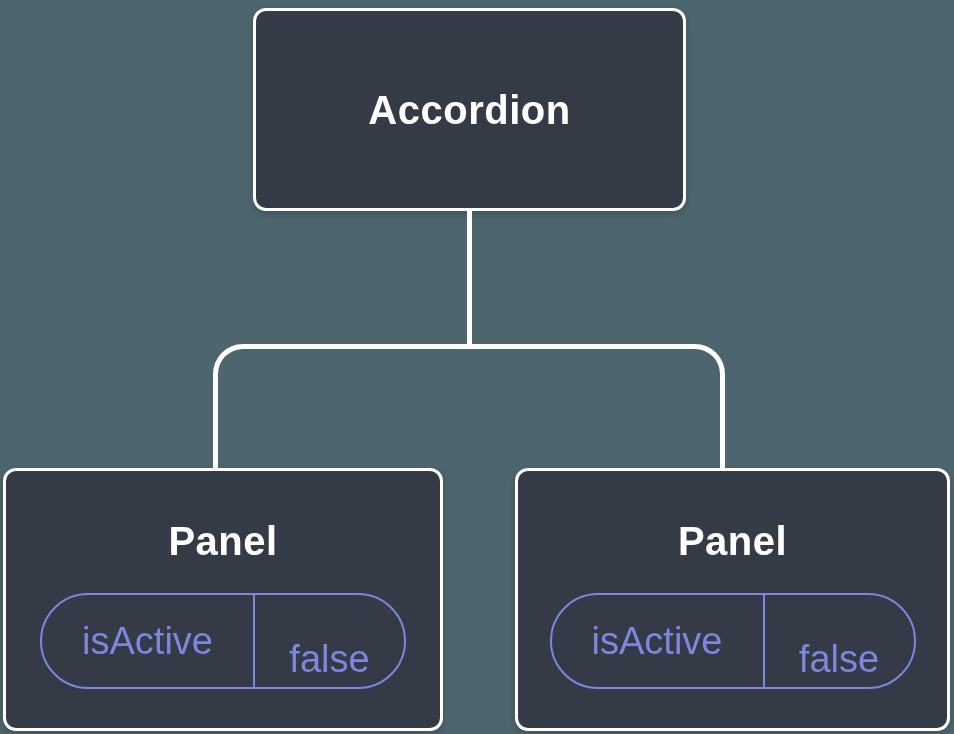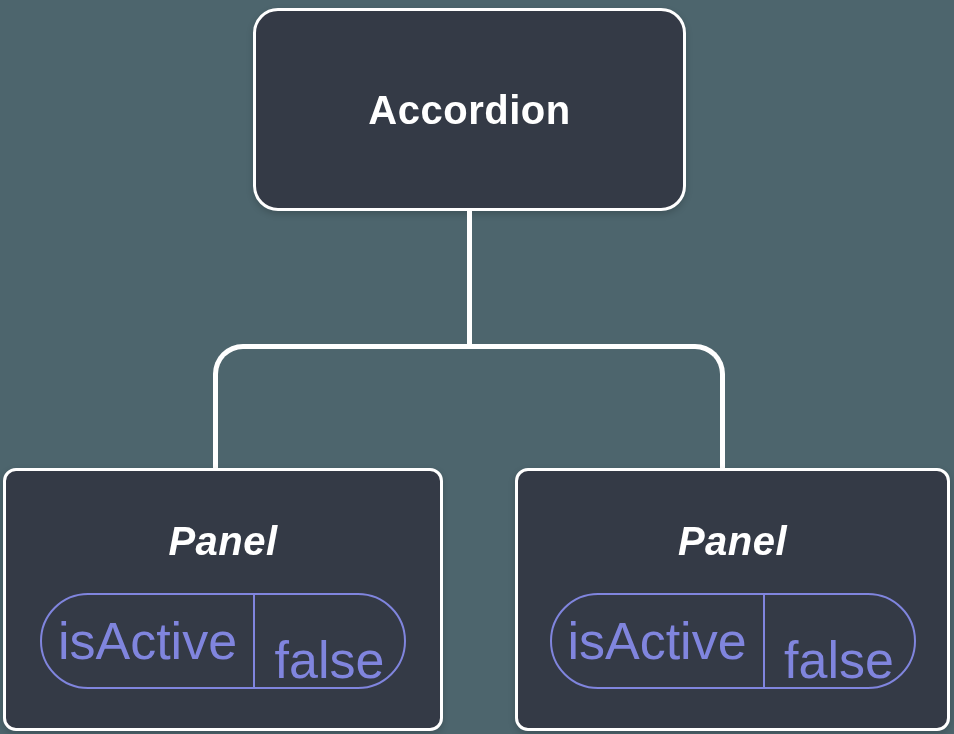--- a/index.html
+++ b/index.html
@@ -24,32 +24,31 @@
     border: 3px solid var(--node-border);
     border-radius: 13px;
     box-shadow: 0 3px 7px rgba(0,0,0,0.18);
     display: flex;
     flex-direction: column;
     align-items: center;
   }
   .node-root {
     left: 253px; top: 8px; width: 433px; height: 203px;
     justify-content: center;
-    border-radius: 25px;
   }
   .node-title {
     color: var(--title-text);
     font-size: 40px;
     font-weight: bold;
     letter-spacing: 0.5px;
     line-height: 48px;
   }
   .node-panel-0 { left: 3px;   top: 468px; width: 440px; height: 263px; }
   .node-panel-1 { left: 515px; top: 468px; width: 435px; height: 263px; }
-  .node-panel-0 .node-title, .node-panel-1 .node-title { margin-top: 46px; font-style: italic; }
+  .node-panel-0 .node-title, .node-panel-1 .node-title { margin-top: 46px; }
 
   
   .connector-stem {
     position: absolute;
     left: 467px; top: 209px;
     width: 5px; height: 140px;
     background: var(--connector);
   }
   .connector-branch {
     position: absolute;
@@ -70,21 +69,21 @@
     border-radius: 48px;
     display: flex;
     align-items: stretch;
     overflow: hidden;
   }
   .state-cell {
     display: flex;
     align-items: center;
     justify-content: center;
     color: var(--state-accent);
-    font-size: 52px;
+    font-size: 38px;
     font-weight: normal;
   }
   .state-cell-key {
     flex: 0 0 213px;
     border-right: 2px solid var(--state-accent);
   }
   .state-cell-value { flex: 1 1 auto; margin-top: 37px; }
 </style>
 </head>
 <body>

